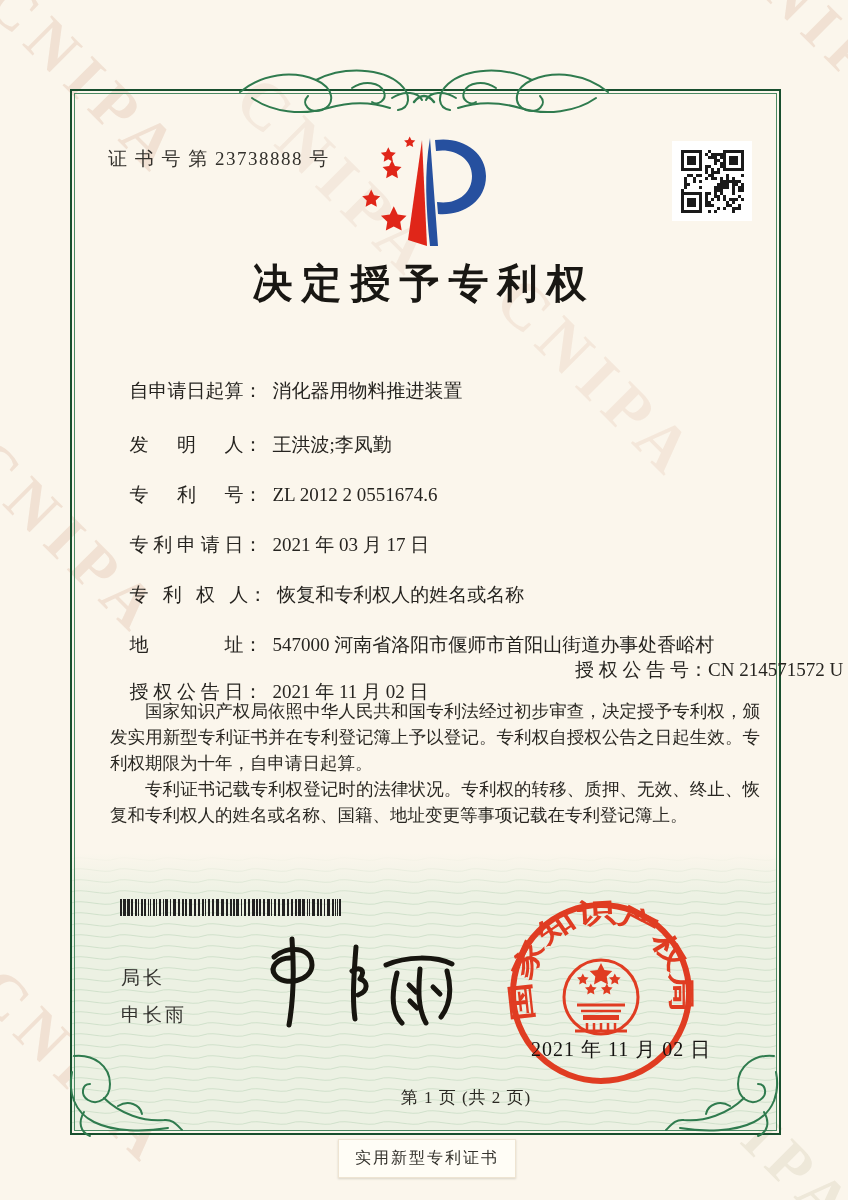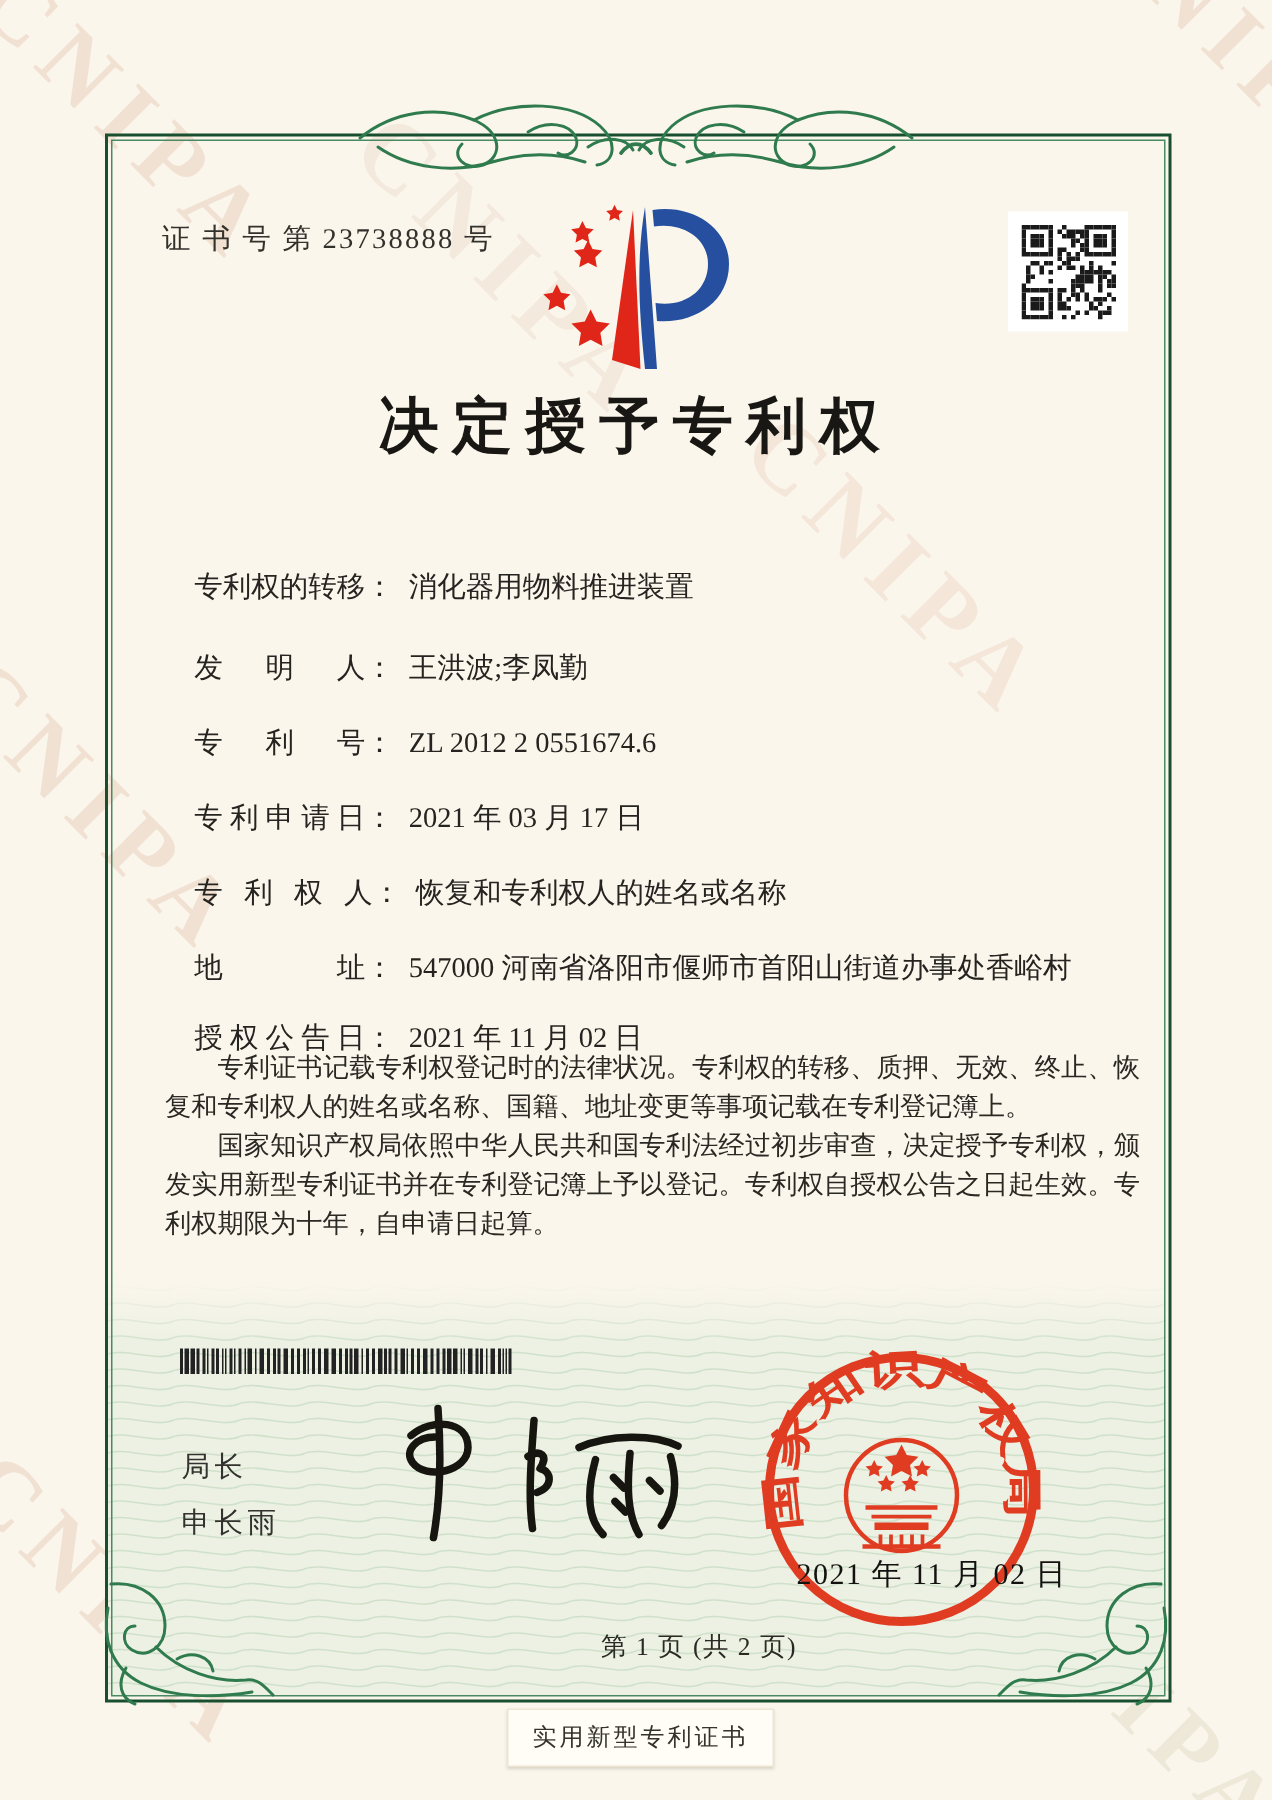--- a/index.html
+++ b/index.html
@@ -395,44 +395,45 @@
       <rect x="18" y="60" width="3" height="3" fill="#1a1a1a"></rect>
       <rect x="27" y="60" width="3" height="3" fill="#1a1a1a"></rect>
       <rect x="33" y="60" width="3" height="3" fill="#1a1a1a"></rect>
       <rect x="51" y="60" width="3" height="3" fill="#1a1a1a"></rect>
     </svg>
 </div>
 
 <div class="title">决定授予专利权</div>
 
 <div class="fieldrow" style="top:356px;">
-  <span class="lbl">专利权的转移：</span><span class="val">消化器用物料推进装置</span>
+  <span class="lbl">自申请日起算：</span><span class="val">消化器用物料推进装置</span>
 </div>
 <div class="fieldrow" style="top:410px;">
   <span class="lbl">发      明      人：</span><span class="val">王洪波;李凤勤</span>
 </div>
 <div class="fieldrow" style="top:460px;">
   <span class="lbl">专      利      号：</span><span class="val">ZL 2012 2 0551674.6</span>
 </div>
 <div class="fieldrow" style="top:510px;">
   <span class="lbl">专 利 申 请 日：</span><span class="val">2021 年 03 月 17 日</span>
 </div>
 <div class="fieldrow" style="top:560px;">
   <span class="lbl">专   利   权   人：</span><span class="val">恢复和专利权人的姓名或名称</span>
 </div>
 <div class="fieldrow" style="top:610px;">
   <span class="lbl">地                址：</span><span class="val">547000 河南省洛阳市偃师市首阳山街道办事处香峪村</span>
 </div>
 <div class="fieldrow" style="top:657px;width:640px;">
   <span class="lbl">授 权 公 告 日：</span><span class="val">2021 年 11 月 02 日</span>
+  <span class="grant2"><span>授 权 公 告 号：</span><span>CN 214571572 U</span></span>
 </div>
 
 <div class="paras">
+  <p>国家知识产权局依照中华人民共和国专利法经过初步审查，决定授予专利权，颁发实用新型专利证书并在专利登记簿上予以登记。专利权自授权公告之日起生效。专利权期限为十年，自申请日起算。</p>
   <p>专利证书记载专利权登记时的法律状况。专利权的转移、质押、无效、终止、恢复和专利权人的姓名或名称、国籍、地址变更等事项记载在专利登记簿上。</p>
-  <p>国家知识产权局依照中华人民共和国专利法经过初步审查，决定授予专利权，颁发实用新型专利证书并在专利登记簿上予以登记。专利权自授权公告之日起生效。专利权期限为十年，自申请日起算。</p>
 </div>
 
 <div class="barcode" id="barcode" style="z-index:3;">
     <i style="width:2px;background:#222;"></i>
     <i style="width:1px;"></i>
     <i style="width:3px;background:#222;"></i>
     <i style="width:1px;"></i>
     <i style="width:3px;background:#222;"></i>
     <i style="width:1px;"></i>
     <i style="width:2px;background:#222;"></i>

